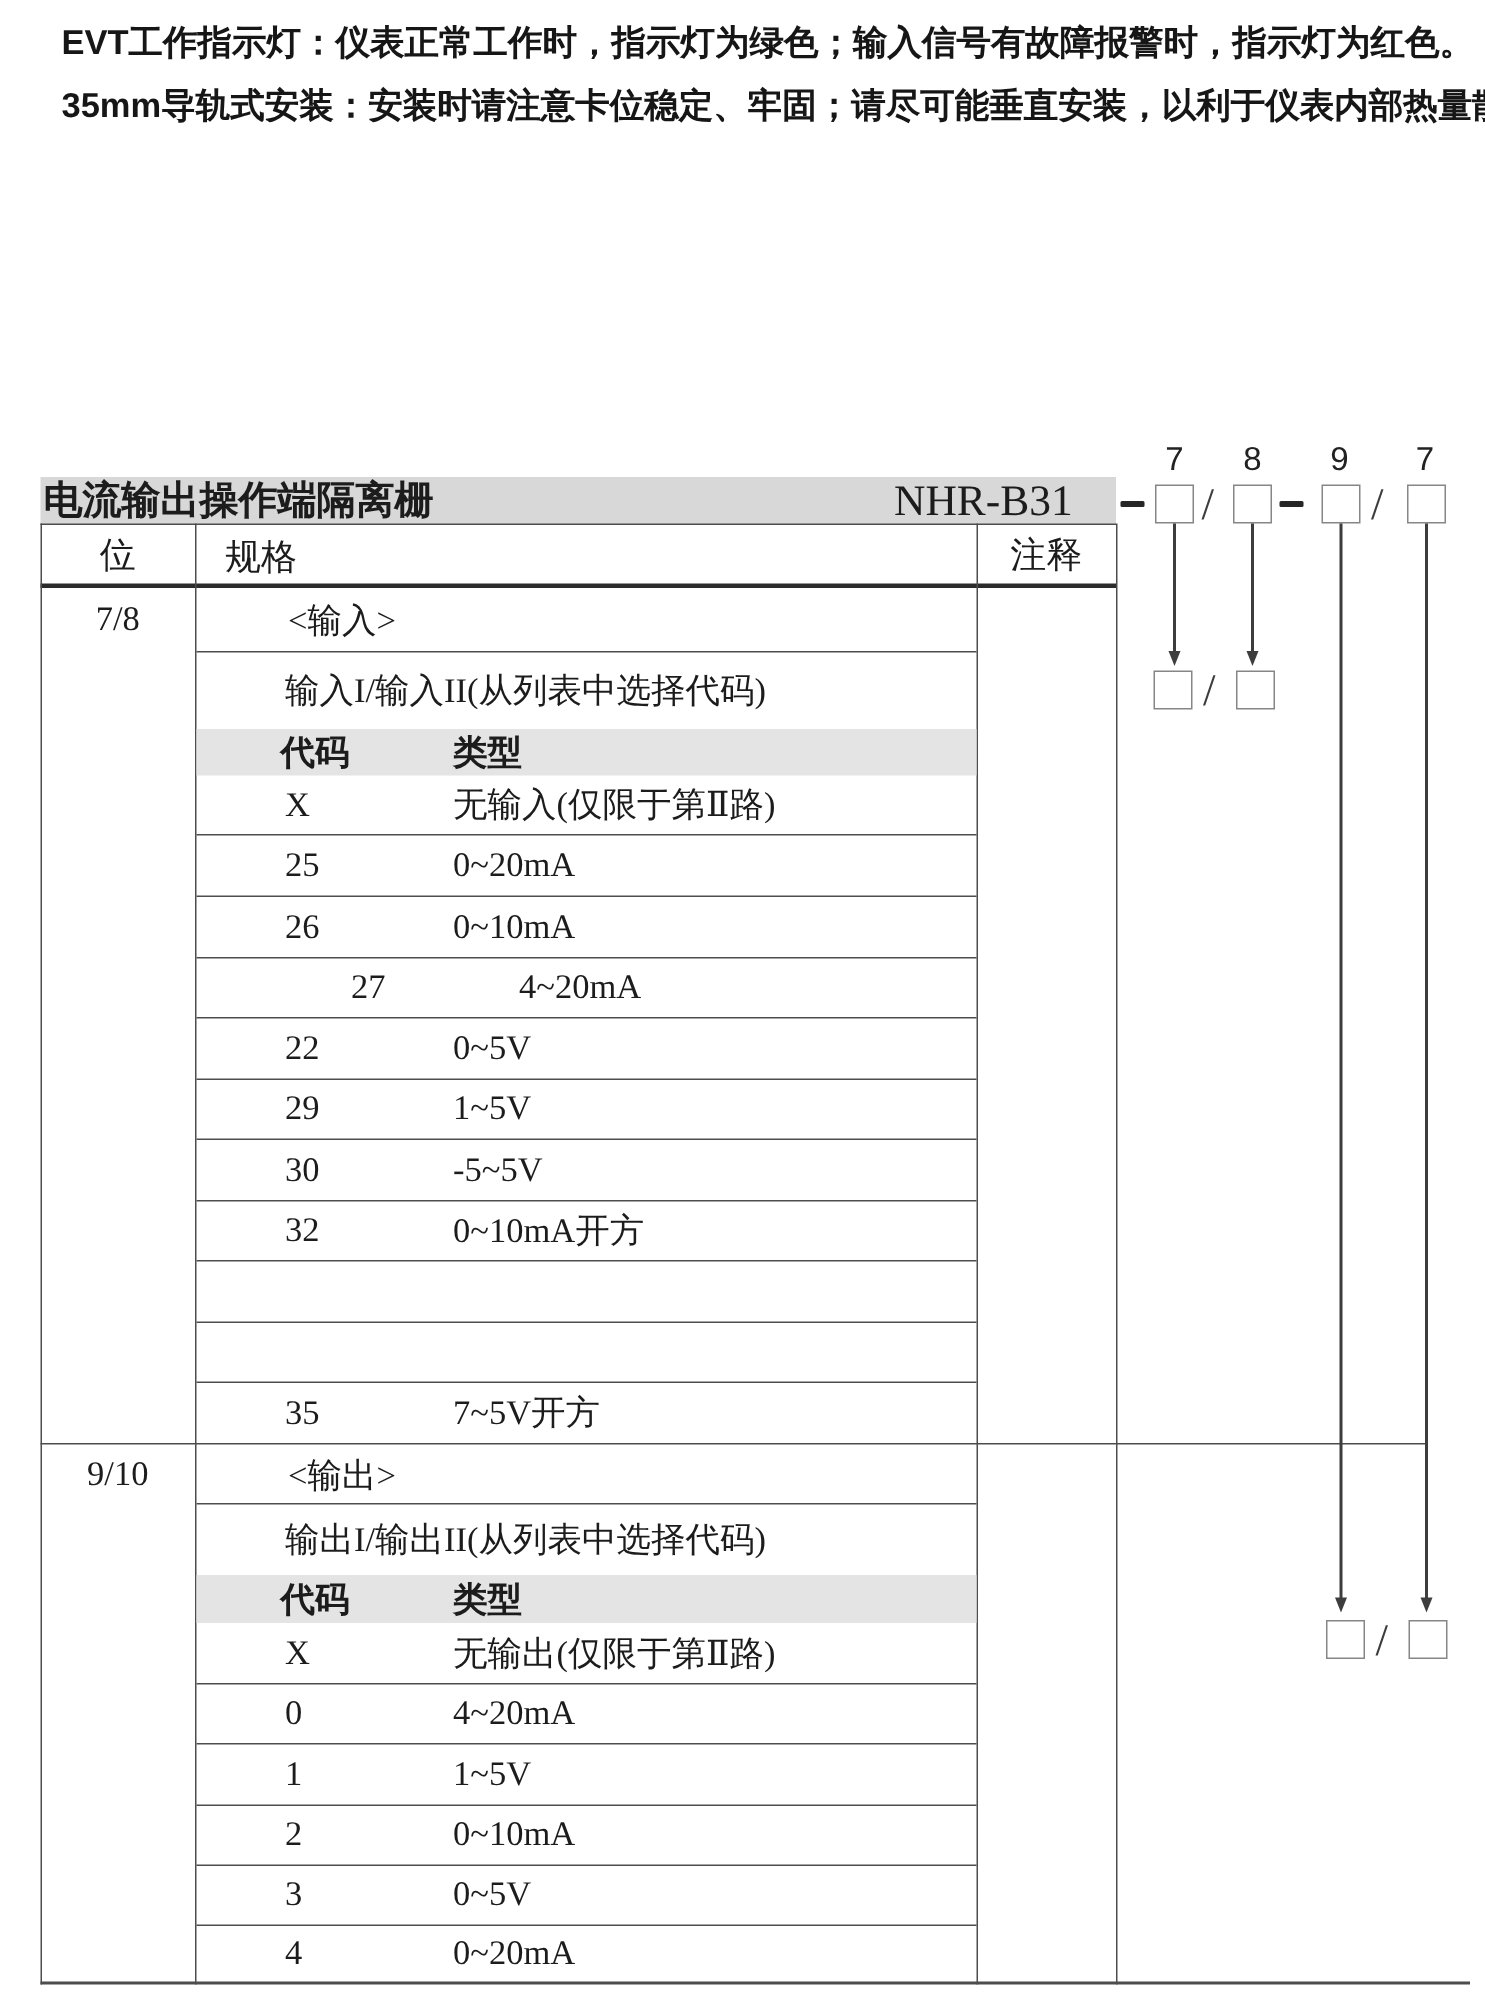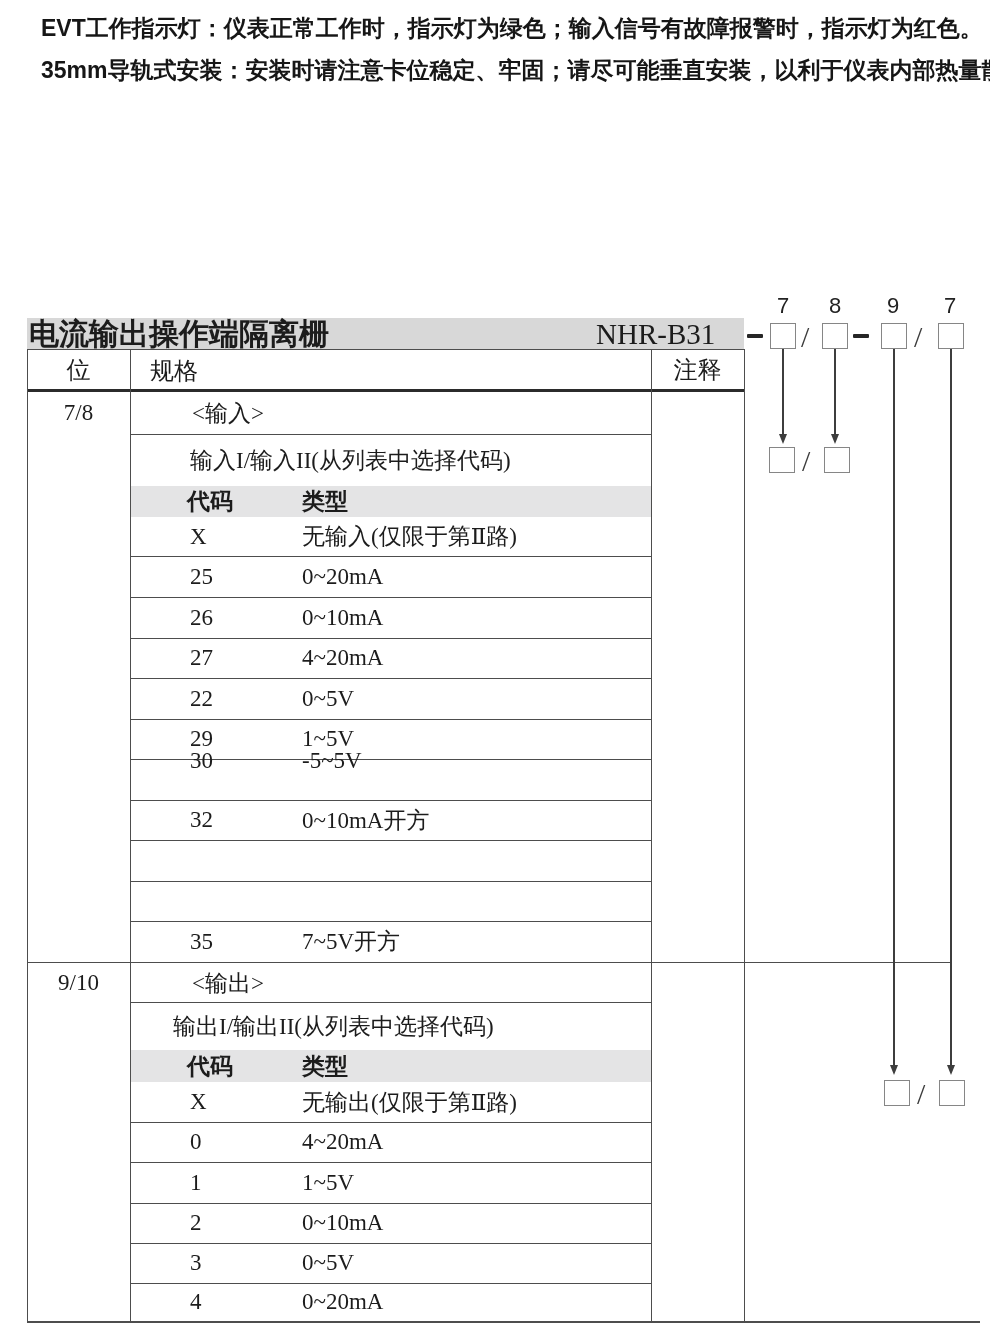--- a/index.html
+++ b/index.html
@@ -13,21 +13,21 @@
   
   #banner{position:absolute;left:3px;top:158px;width:984px;height:117px;background:#d0d0d0;
           display:flex;flex-direction:column;align-items:center;justify-content:center;}
   #banner .t{font-size:48px;font-weight:bold;letter-spacing:1px;color:#1a1a1a;
              font-family:"Liberation Sans","DejaVu Sans",sans-serif;line-height:1.1;}
   #banner .s{font-size:21px;color:#222;margin-top:2px;
              font-family:"Liberation Sans","DejaVu Sans",sans-serif;}
 
   
   #titlebar{position:absolute;left:27px;top:318px;width:717px;height:32px;background:#d8d8d8;}
-  #titlebar .p{position:absolute;left:2px;top:0;height:32px;line-height:32px;font-size:30px;
+  #titlebar .p{position:absolute;left:2px;top:0;height:32px;line-height:32px;font-size:26px;
                font-weight:bold;white-space:nowrap;
                font-family:"Liberation Serif","DejaVu Serif",serif;}
   #titlebar .m{position:absolute;left:569px;top:0;height:44px;line-height:32px;font-size:29px;
                font-family:"Liberation Serif","DejaVu Serif",serif;}
 
   .hl{position:absolute;height:1.2px;background:#4d4d4d;}
   .vl{position:absolute;width:1.2px;background:#4d4d4d;}
   .hl-thick{position:absolute;height:2.6px;background:#2b2b2b;}
 
   .cell{position:absolute;display:flex;align-items:center;font-size:23px;white-space:nowrap;
@@ -113,48 +113,48 @@
     <span class="type">无输入(仅限于第Ⅱ路)</span>
   </div>
   <div class="crow" style="top:556px;height:41px;">
     <span class="code">25</span>
     <span class="type">0~20mA</span>
   </div>
   <div class="crow" style="top:597px;height:41px;">
     <span class="code">26</span>
     <span class="type">0~10mA</span>
   </div>
-  <div class="crow" style="top:638px;height:40px;">
+  <div class="crow" style="top:638px;height:40px;margin-left:44px;">
     <span class="code">27</span>
     <span class="type">4~20mA</span>
   </div>
   <div class="crow" style="top:678px;height:41px;">
     <span class="code">22</span>
     <span class="type">0~5V</span>
   </div>
   <div class="crow" style="top:719px;height:40px;">
     <span class="code">29</span>
     <span class="type">1~5V</span>
   </div>
-  <div class="crow" style="top:740px;height:41px;padding-left:20px;">
+  <div class="crow" style="top:759px;height:41px;padding-left:20px;">
     <span class="code">30</span>
     <span class="type">-5~5V</span>
   </div>
   <div class="crow" style="top:800px;height:40px;">
     <span class="code">32</span>
     <span class="type">0~10mA开方</span>
   </div>
   <div class="crow" style="top:921px;height:41px;">
     <span class="code">35</span>
     <span class="type">7~5V开方</span>
   </div>
 
   <div class="cell center" style="left:27px;top:964px;width:103px;height:38px;">9/10</div>
   <div class="cell" style="left:192px;top:964px;height:38px;">&lt;输出&gt;</div>
-  <div class="cell" style="left:173px;top:1002px;height:48px;">输出I/输出II(从列表中选择代码)</div>
+  <div class="cell" style="left:190px;top:1002px;height:48px;">输出I/输出II(从列表中选择代码)</div>
 
   <div class="graybar" style="top:1050px;height:32px;"></div>
   <div class="cell" style="left:187px;top:1050px;height:32px;font-weight:bold;">代码</div>
   <div class="cell" style="left:302px;top:1050px;height:32px;font-weight:bold;">类型</div>
 
   <div class="crow" style="top:1082px;height:40px;">
     <span class="code">X</span>
     <span class="type">无输出(仅限于第Ⅱ路)</span>
   </div>
   <div class="crow" style="top:1122px;height:40px;">

